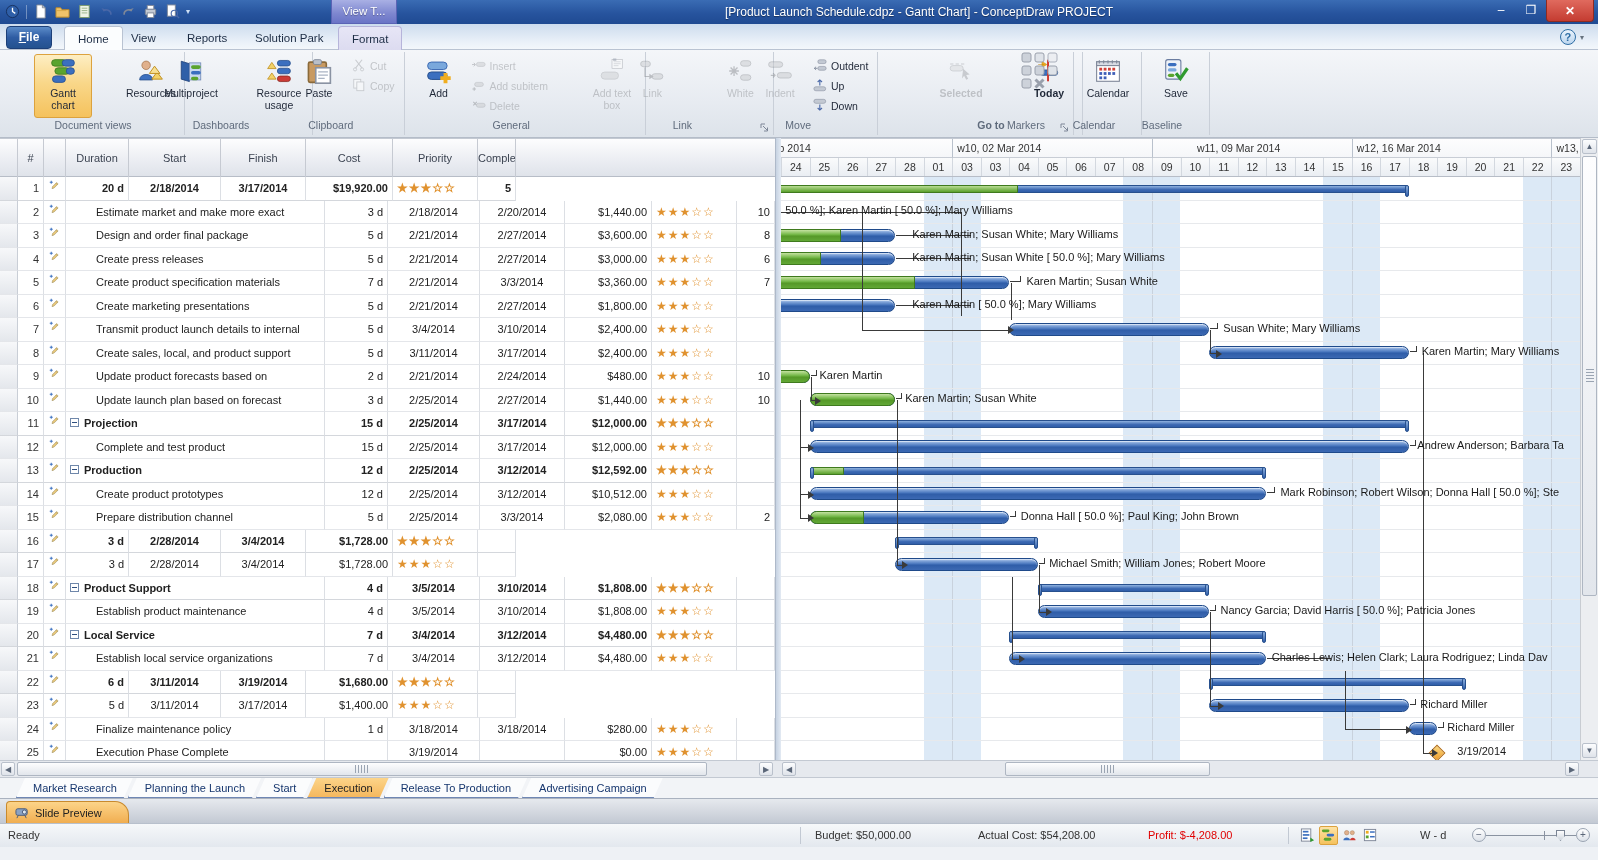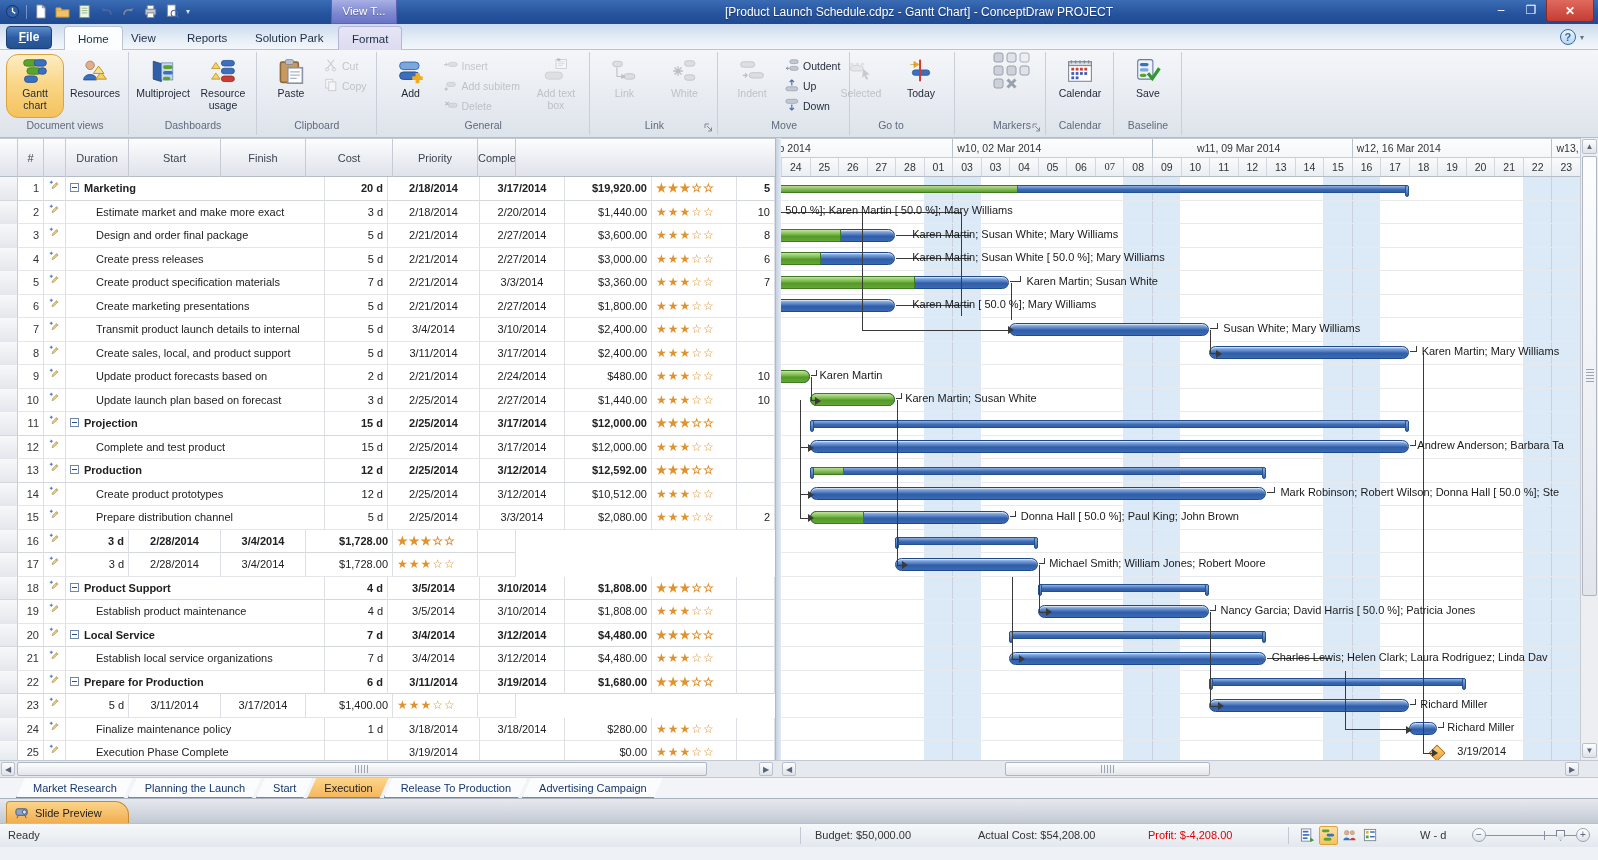--- a/index.html
+++ b/index.html
@@ -48,21 +48,21 @@
 
   
   #ribbon { position:absolute; left:0; top:50px; width:1598px; height:88px;
     background:linear-gradient(#f4f6f9,#e7ebf1 60%,#dde3ea); border-bottom:1px solid #b4bcc8; }
   .rgroup { position:absolute; top:2px; height:83px; border-right:1px solid #c9cfd8; padding:2px 4px 0 4px; }
   .rgroup .gbody { height:64px; display:flex; align-items:flex-start; gap:2px; }
   .rgroup .glabel { height:16px; text-align:center; color:#5f6b7c; font-size:10.5px; line-height:15px;
     position:relative; }
   .rgroup .glabel .dlaunch { position:absolute; right:0; top:3px; }
   .bigbtn { width:58px; height:64px; display:flex; flex-direction:column; align-items:center;
-    padding-top:3px; border-radius:12px; text-align:center; }
+    padding-top:3px; border-radius:3px; text-align:center;margin-left:28px; }
   .bigbtn .bicon { height:28px; display:flex; align-items:center; justify-content:center; }
   .bigbtn .blabel { font-size:10.5px; line-height:11.5px; color:#1f2737; margin-top:3px; white-space:pre-line; }
   .bigbtn.active { background:linear-gradient(#fdeec3,#f9d789 45%,#f5c25d);
     border:1px solid #dca23e; padding-top:2px; }
   .smallcol { display:flex; flex-direction:column; justify-content:flex-start; gap:1px; padding-top:2px; }
   .smallbtn { height:19px; display:flex; align-items:center; gap:4px; padding:0 5px 0 2px;
     font-size:10.5px; color:#1f2737; white-space:nowrap; }
   .disabled { opacity:.48; filter:grayscale(.7); }
   .disabled .blabel, .smallbtn.disabled { color:#8a93a1; }
 
@@ -463,21 +463,21 @@
               <span><svg width="14" height="14" viewBox="0 0 16 16" xmlns="http://www.w3.org/2000/svg">
                   <rect x="1" y="1.5" width="13.5" height="4.6" rx="2.3" fill="#c3c9d3" stroke="#7e8798" stroke-width=".6"></rect>
                   <path d="M7.8 7.5v6M5.3 11.4l2.5 2.4 2.5-2.4" stroke="#4a68a8" fill="none" stroke-width="1.3"></path>
                 </svg></span>
               <span>Down</span>
             </div>
           </div>
         </div>
         <div class="glabel">Move</div>
       </div>
-      <div class="rgroup" style="left: 828px; width: auto;">
+      <div class="rgroup" style="left: 900px; width: auto; font-weight: bold;">
         <div class="gbody">
           <div class="bigbtn disabled">
             <div class="bicon">
               <svg width="26" height="26" viewBox="0 0 24 24" xmlns="http://www.w3.org/2000/svg">
                 <path d="M2 5.5h14" stroke="#9aa3b1" stroke-dasharray="3 2"></path>
                 <rect x="2" y="7" width="12" height="5" rx="2.5" fill="#d6dae2" stroke="#9aa3b1" stroke-width=".7"></rect>
                 <path d="M14 10l6 5.2-3.2.4 1.8 3.6-1.8.9-1.9-3.6-2 2.4z" fill="#9aa3b1"></path>
               </svg>
             </div>
             <div class="blabel">Selected</div>
@@ -580,24 +580,20 @@
         </div>
       <div id="tbody">
           <div class="trow grp" style="top: 0px;">
             <div class="tcell gutter" style="width: 18px;"></div>
             <div class="tcell numc" style="width: 26px;">1</div>
             <div class="tcell ccenter" style="width: 22px;"><svg width="12" height="12" viewBox="0 0 16 16" xmlns="http://www.w3.org/2000/svg">
                 <path d="M3 1v4M1 3h4" stroke="#3b6fbf" stroke-width="1.3"></path>
                 <path d="M4 11.5l.8-2.8 5.4-5.4 2 2-5.4 5.4z" fill="#e8c87a" stroke="#8a7a4a" stroke-width=".6"></path>
                 <path d="M9.2 4.3l2 2" stroke="#8a7a4a" stroke-width=".6"></path>
               </svg></div>
-            <div class="tcell" style="width: 259px;"><span style="margin-right: 5px;"><svg width="9" height="9" viewBox="0 0 9 9" xmlns="http://www.w3.org/2000/svg">
-                  <rect x=".5" y=".5" width="8" height="8" fill="#fff" stroke="#6f87aa"></rect>
-                  <path d="M2 4.5h5" stroke="#2f4f7f"></path>
-                </svg></span><span>Marketing</span></div>
             <div class="tcell cright" style="width: 63px;">20 d</div>
             <div class="tcell ccenter" style="width: 92px;">2/18/2014</div>
             <div class="tcell ccenter" style="width: 85px;">3/17/2014</div>
             <div class="tcell cright" style="width: 87px;">$19,920.00</div>
             <div class="tcell starc" style="width: 85px;">★★★☆☆</div>
             <div class="tcell cright" style="width: 38px;">5</div>
           </div>
           <div class="trow" style="top: 23.5px;">
             <div class="tcell gutter" style="width: 18px;"></div>
             <div class="tcell numc" style="width: 26px;">2</div>
@@ -929,24 +925,20 @@
             <div class="tcell cright" style="width: 38px;"></div>
           </div>
           <div class="trow grp" style="top: 493.5px;">
             <div class="tcell gutter" style="width: 18px;"></div>
             <div class="tcell numc" style="width: 26px;">22</div>
             <div class="tcell ccenter" style="width: 22px;"><svg width="12" height="12" viewBox="0 0 16 16" xmlns="http://www.w3.org/2000/svg">
                 <path d="M3 1v4M1 3h4" stroke="#3b6fbf" stroke-width="1.3"></path>
                 <path d="M4 11.5l.8-2.8 5.4-5.4 2 2-5.4 5.4z" fill="#e8c87a" stroke="#8a7a4a" stroke-width=".6"></path>
                 <path d="M9.2 4.3l2 2" stroke="#8a7a4a" stroke-width=".6"></path>
               </svg></div>
-            <div class="tcell" style="width: 259px;"><span style="margin-right: 5px;"><svg width="9" height="9" viewBox="0 0 9 9" xmlns="http://www.w3.org/2000/svg">
-                  <rect x=".5" y=".5" width="8" height="8" fill="#fff" stroke="#6f87aa"></rect>
-                  <path d="M2 4.5h5" stroke="#2f4f7f"></path>
-                </svg></span><span>Prepare for Production</span></div>
             <div class="tcell cright" style="width: 63px;">6 d</div>
             <div class="tcell ccenter" style="width: 92px;">3/11/2014</div>
             <div class="tcell ccenter" style="width: 85px;">3/19/2014</div>
             <div class="tcell cright" style="width: 87px;">$1,680.00</div>
             <div class="tcell starc" style="width: 85px;">★★★☆☆</div>
             <div class="tcell cright" style="width: 38px;"></div>
           </div>
           <div class="trow" style="top: 517px;">
             <div class="tcell gutter" style="width: 18px;"></div>
             <div class="tcell numc" style="width: 26px;">23</div>
@@ -1008,21 +1000,21 @@
           <div class="dcell" style="left: 28.5357px; width: 28.5357px;">25</div>
           <div class="dcell" style="left: 57.0714px; width: 28.5357px;">26</div>
           <div class="dcell" style="left: 85.6071px; width: 28.5357px;">27</div>
           <div class="dcell" style="left: 114.143px; width: 28.5357px;">28</div>
           <div class="dcell" style="left: 142.679px; width: 28.5357px;">01</div>
           <div class="dcell" style="left: 171.214px; width: 28.5357px;">03</div>
           <div class="dcell" style="left: 199.75px; width: 28.5357px;">03</div>
           <div class="dcell" style="left: 228.286px; width: 28.5357px;">04</div>
           <div class="dcell" style="left: 256.821px; width: 28.5357px;">05</div>
           <div class="dcell" style="left: 285.357px; width: 28.5357px;">06</div>
-          <div class="dcell" style="left: 313.893px; width: 28.5357px; font-family: Liberation Serif, serif;">07</div>
+          <div class="dcell" style="left: 313.893px; width: 28.5357px;">07</div>
           <div class="dcell" style="left: 342.429px; width: 28.5357px;">08</div>
           <div class="dcell" style="left: 370.964px; width: 28.5357px;">09</div>
           <div class="dcell" style="left: 399.5px; width: 28.5357px;">10</div>
           <div class="dcell" style="left: 428.036px; width: 28.5357px;">11</div>
           <div class="dcell" style="left: 456.571px; width: 28.5357px;">12</div>
           <div class="dcell" style="left: 485.107px; width: 28.5357px;">13</div>
           <div class="dcell" style="left: 513.643px; width: 28.5357px;">14</div>
           <div class="dcell" style="left: 542.179px; width: 28.5357px;">15</div>
           <div class="dcell" style="left: 570.714px; width: 28.5357px;">16</div>
           <div class="dcell" style="left: 599.25px; width: 28.5357px;">17</div>

